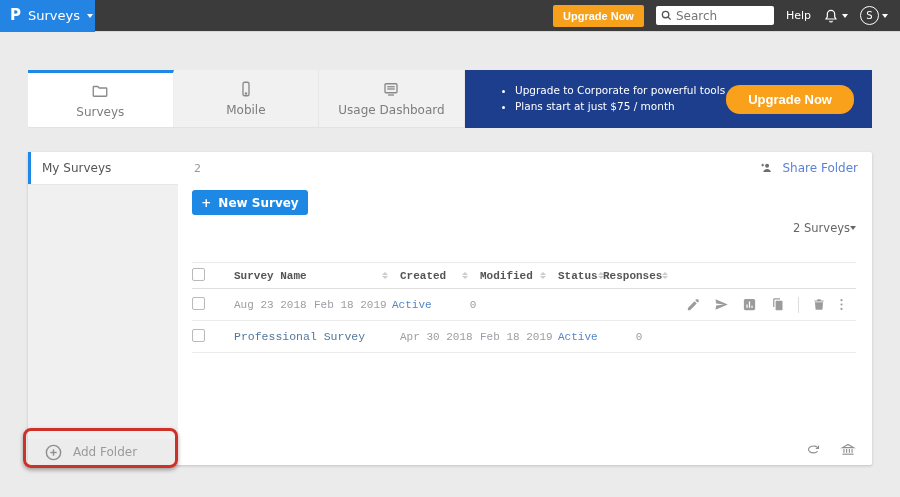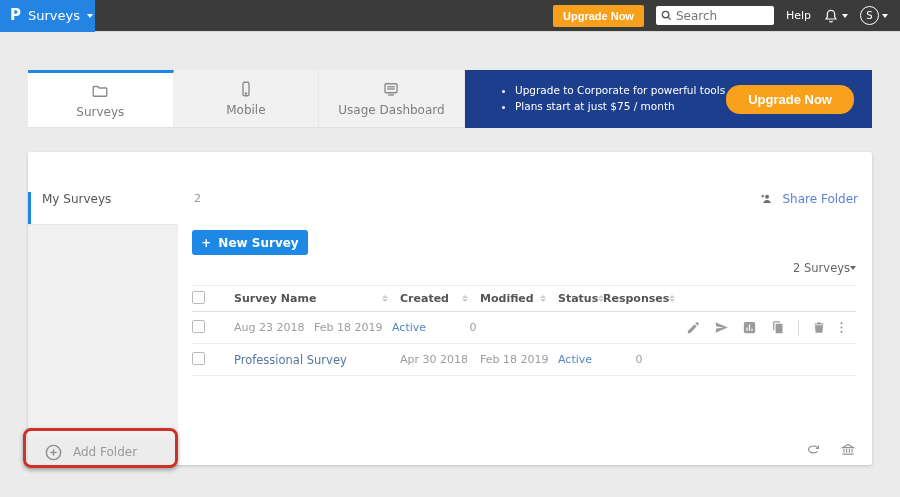--- a/index.html
+++ b/index.html
@@ -41,22 +41,22 @@
   .promo-text { color:#fff; }
   .promo-title { font-size:12.5px; font-weight:bold; margin-bottom:3px; }
   .promo-text ul { list-style:disc; margin-left:26px; }
   .promo-text li { font-size:10.5px; line-height:1.5; }
   .btn-upgrade-promo { margin-left:auto; background:#f9a11b; color:#fff; font-weight:bold;
                        font-size:13px; border:none; border-radius:14px; padding:7px 22px; cursor:pointer; }
 
   
   .card { position:absolute; top:152px; left:28px; width:844px; height:313px; background:#fff;
           border-radius:2px; box-shadow:0 1px 3px rgba(0,0,0,.18); display:flex; flex-direction:column; }
-  .card-head { height:32px; display:flex; align-items:flex-start; border-left:3px solid #1e88e5;
-               position:relative; flex:0 0 auto;margin-top:40px; }
+  .card-head { height:32px; display:flex; align-items:center; border-left:3px solid #1e88e5;
+               position:relative; flex:0 0 auto; }
   .folder-title { font-size:12px; color:#555; padding-left:11px; }
   .folder-count { position:absolute; left:163px; font-size:11px; color:#999; }
   .share { margin-left:auto; display:flex; align-items:center; gap:7px; padding-right:14px; cursor:pointer; }
   .share-label { color:#5b82d8; font-size:12px; }
 
   .card-body { flex:1; display:flex; min-height:0; }
   .leftcol { width:150px; background:#f0f0f0; display:flex; flex-direction:column; }
   .leftcol .spacer { flex:1; background:#f0f0f0; border-top:1px solid #e7e7e7; }
   .add-folder { height:26px; display:flex; align-items:center; gap:10px; padding-left:16px;
                 color:#9a9a9a; font-size:12px; cursor:pointer; background:#ececec; }
@@ -64,21 +64,21 @@
   .main { flex:1; position:relative; padding:4px 16px 0 14px; display:flex; flex-direction:column; }
   .btn-new-survey { width:116px; height:25px; background:#1e88e5; color:#fff; border:none;
                     border-radius:3px; font-size:12px; font-weight:bold; cursor:pointer;
                     font-family:inherit; display:flex; align-items:center; justify-content:center; gap:7px;
                     margin-top:2px; }
   .count-dd { align-self:flex-end; margin-top:6px; display:flex; align-items:center; 
               font-size:11.5px; color:#666; cursor:pointer; }
   .count-dd .caret { border-top-color:#666; }
 
   
-  .tbl { margin-top:10px; font-size:11px; }
+  .tbl { margin-top:27px; font-size:11px;font-family:Liberation Mono, monospace; }
   .trow { display:flex; align-items:center; }
   .thead { height:27px; border-top:1px solid #ececec; border-bottom:1px solid #dedede;
            color:#555; font-weight:bold; }
   .rrow { height:32px; border-bottom:1px solid #ececec; }
   .c-cb { width:42px; } .c-name { width:166px; } .c-created { width:80px; }
   .c-mod { width:78px; } .c-status { width:45px; } .c-resp { width:72px; }
   .c-actions { flex:1; display:flex; align-items:center; justify-content:flex-end; gap:13px; padding-right:12px; }
   .hcell { display:flex; align-items:center; justify-content:space-between; padding-right:12px; }
   .sort { display:inline-flex; flex-direction:column; gap:1px; }
   .sort i { display:block; width:0; height:0; border-left:3px solid transparent; border-right:3px solid transparent; }

